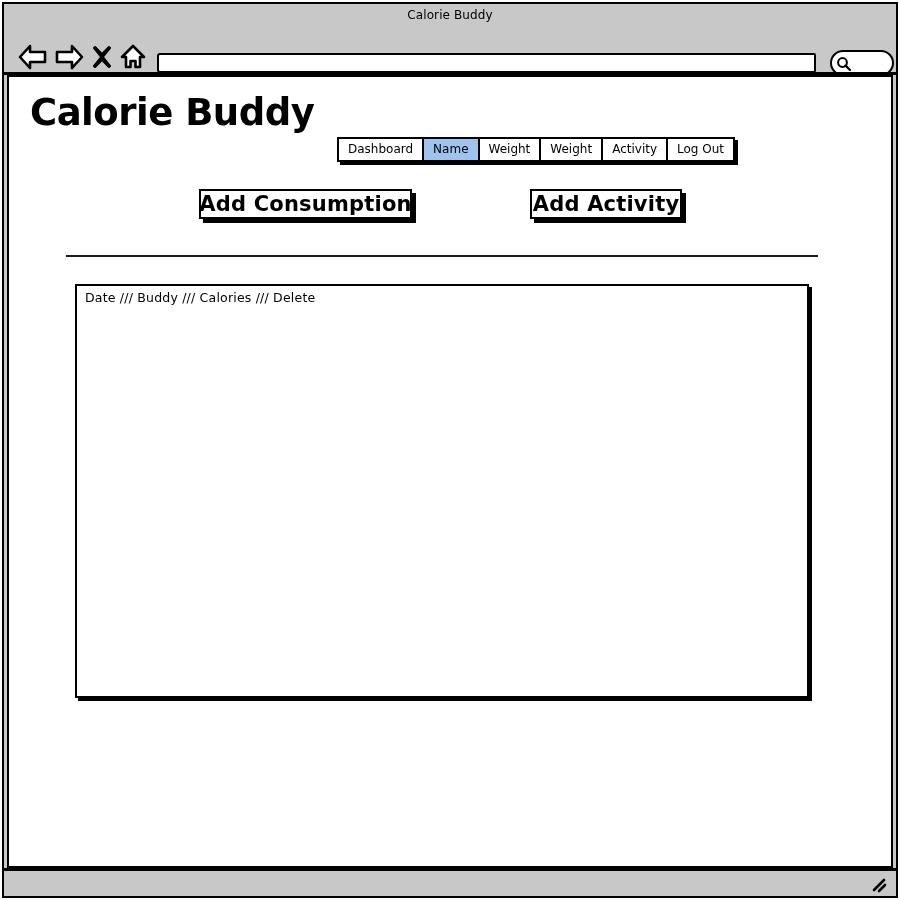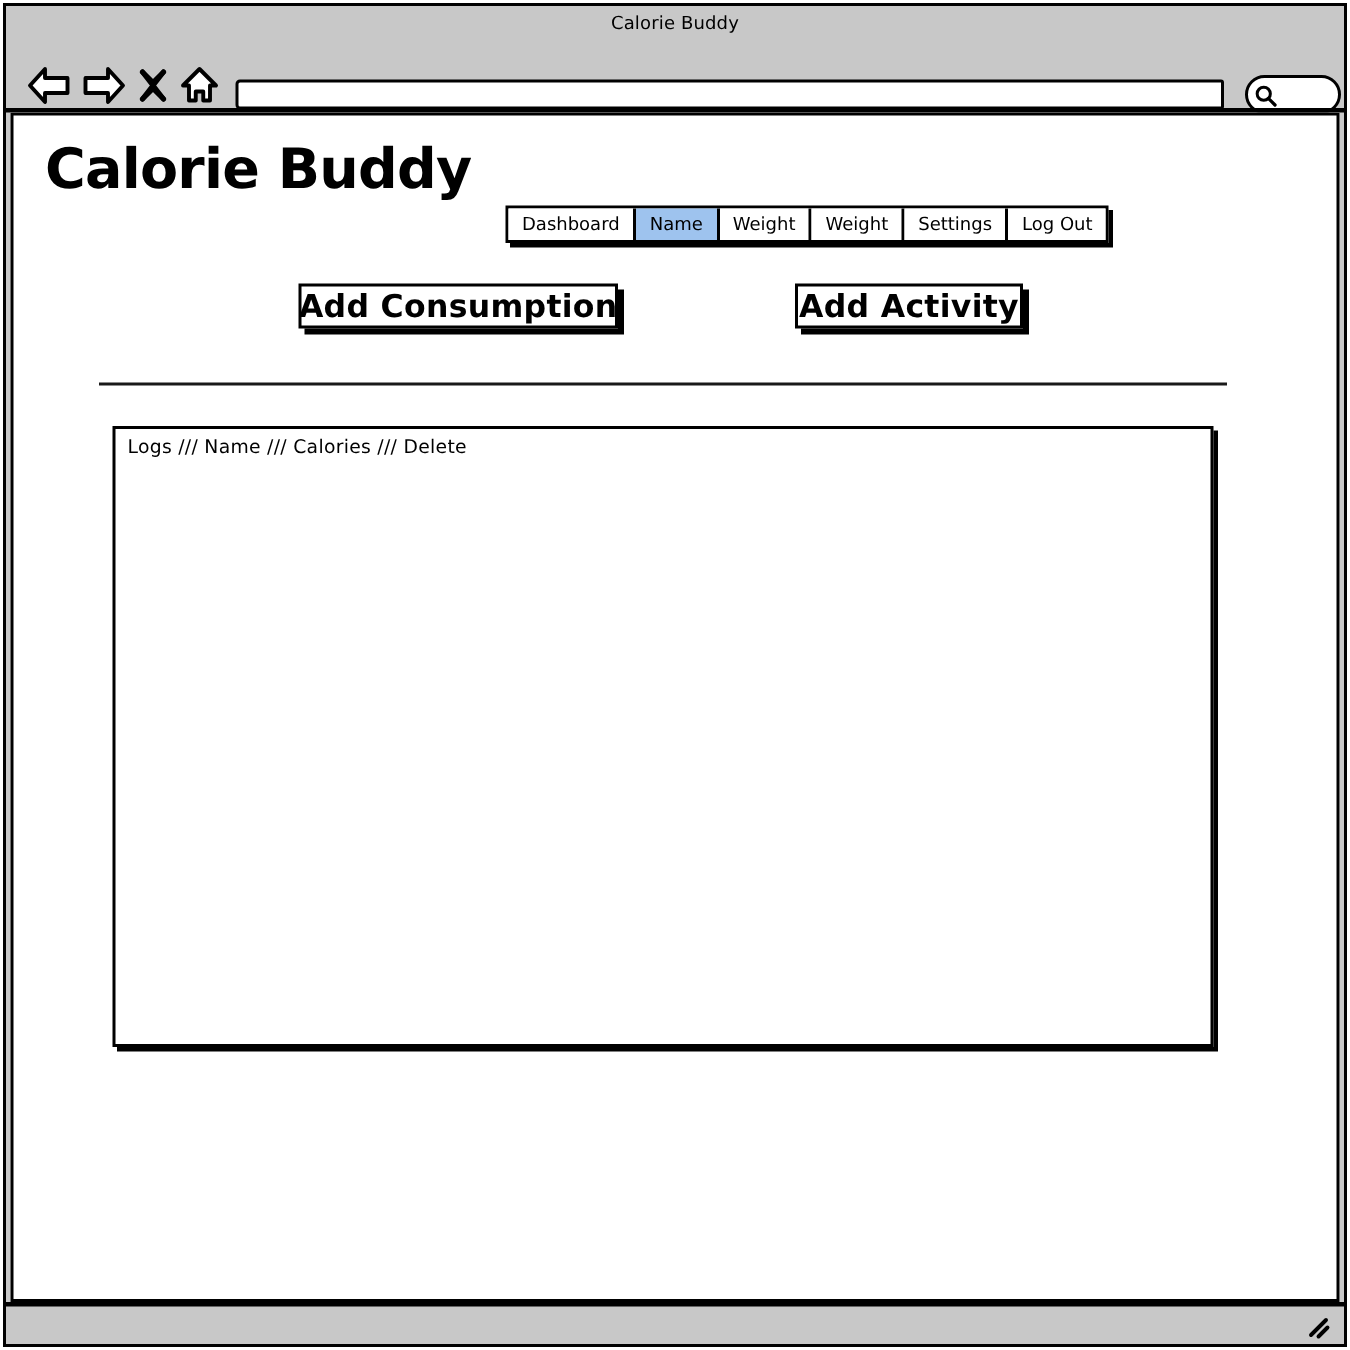--- a/index.html
+++ b/index.html
@@ -285,32 +285,32 @@
 
   <div id="page-viewport">
 
     <div id="app-title">Calorie Buddy</div>
 
     <nav id="nav-tabs">
       <div class="nav-tab">Dashboard</div>
       <div class="nav-tab active">Name</div>
       <div class="nav-tab">Weight</div>
       <div class="nav-tab">Weight</div>
-      <div class="nav-tab">Settings</div>
+      <div class="nav-tab">Activity</div>
       <div class="nav-tab">Log Out</div>
     </nav>
 
     <div class="action-button" id="add-consumption-button">Add Consumption</div>
 
     <div class="action-button" id="add-activity-button">Add Activity</div>
 
     <div id="section-separator"></div>
 
     <div id="log-panel">
-      <div id="log-table-header">Logs /// Name /// Calories /// Delete</div>
+      <div id="log-table-header">Date /// Buddy /// Calories /// Delete</div>
       <div id="log-table-rows"></div>
     </div>
 
   </div>
 
   <div id="status-bar">
     <span id="resize-grip">
       <svg width="18" height="18" viewBox="0 0 18 18">
         <line x1="4" y1="14" x2="14" y2="4" stroke="#000000" stroke-width="2.6" stroke-linecap="round"></line>
         <line x1="9" y1="15" x2="15" y2="9" stroke="#000000" stroke-width="2.6" stroke-linecap="round"></line>

